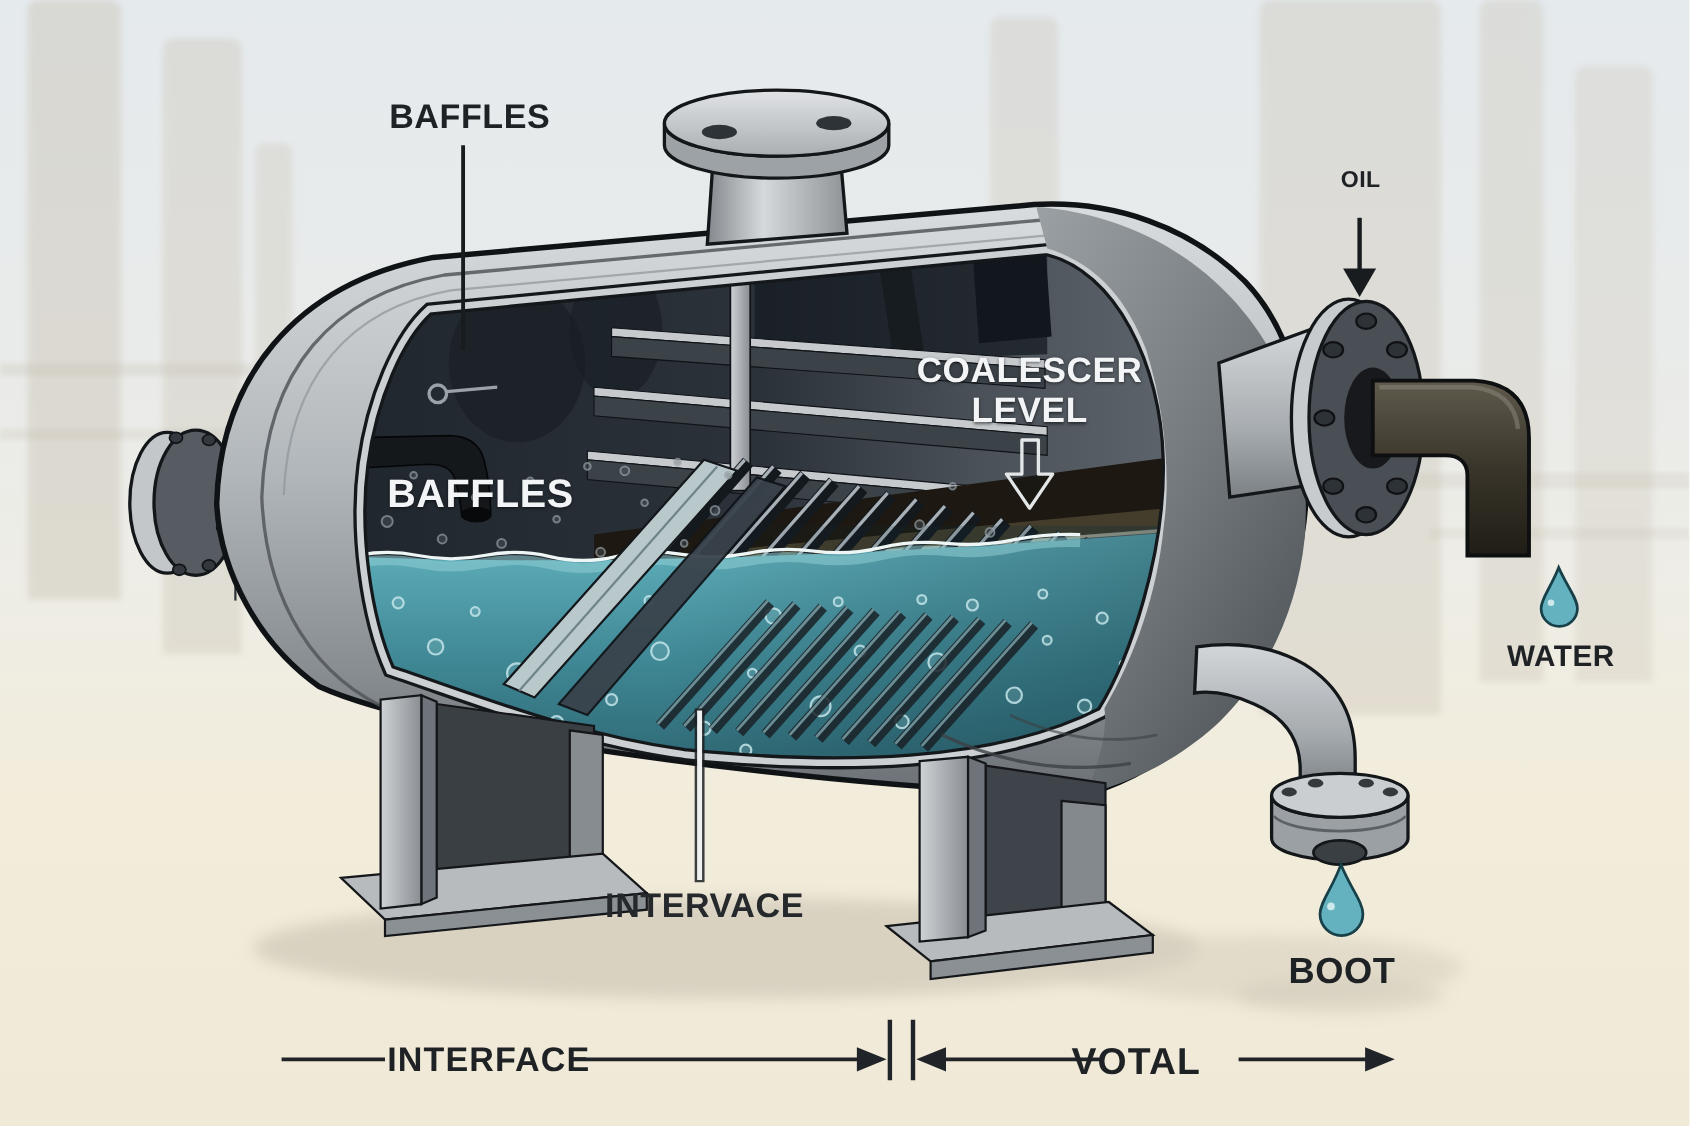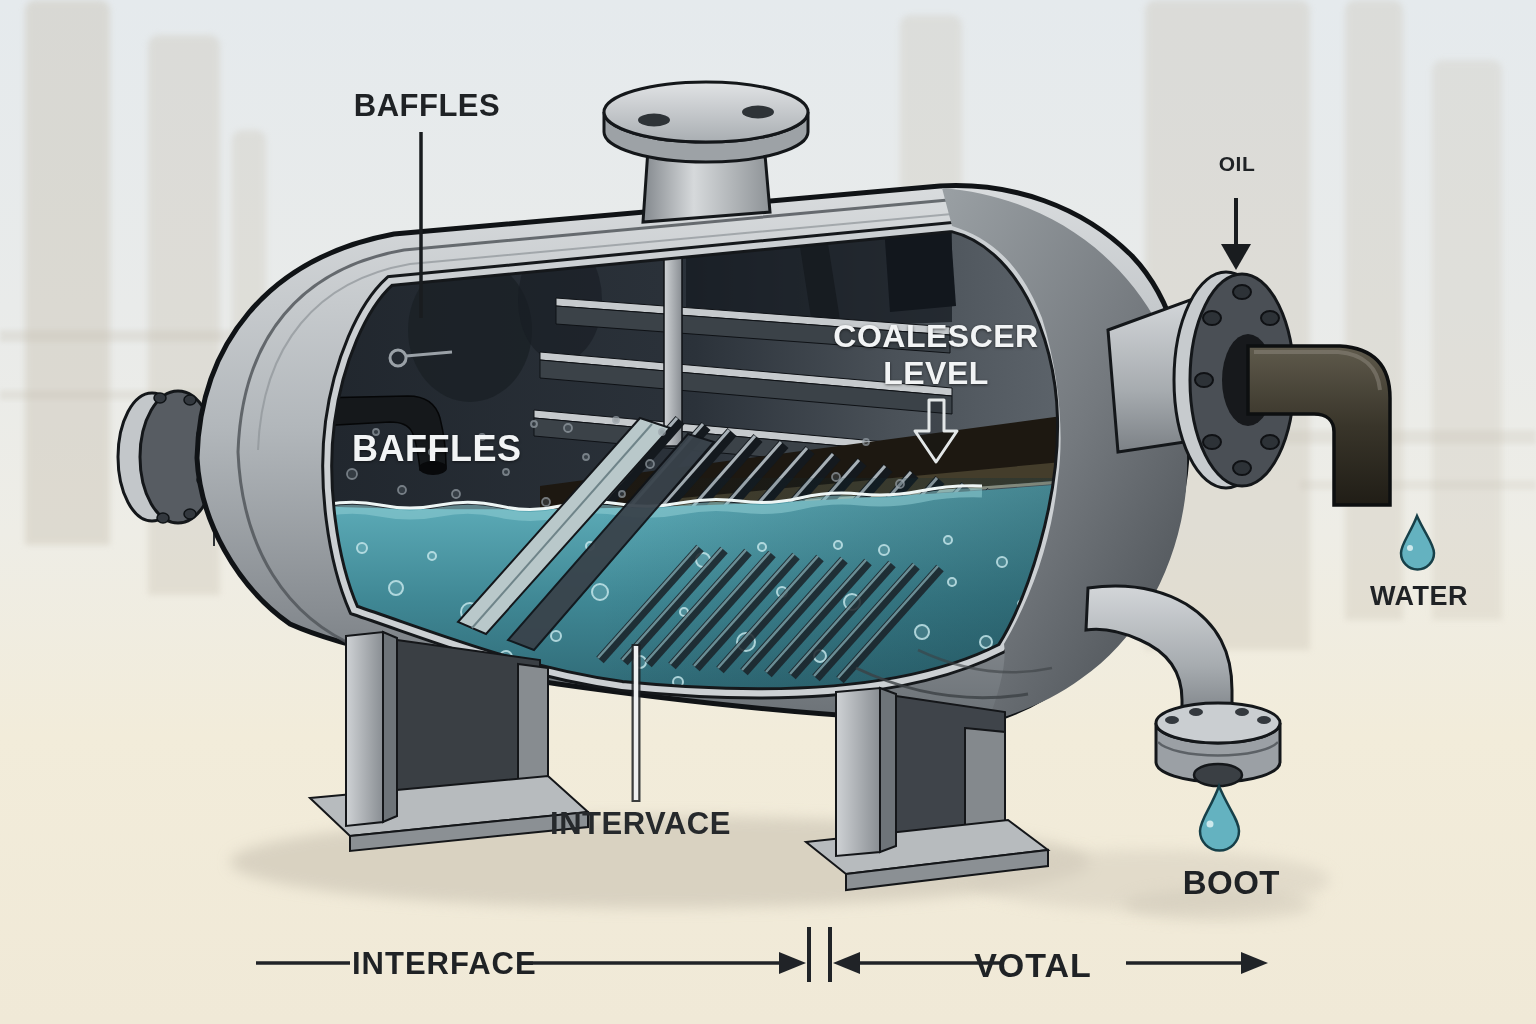--- a/index.html
+++ b/index.html
@@ -386,21 +386,21 @@
 
   <div class="lbl light two" style="left:820px;top:318px;width:232px;font-size:32px;">
     <span>COALESCER</span><br>
     <span>LEVEL</span>
   </div>
 
   <div class="lbl" style="left:1177px;top:152px;width:120px;font-size:21px;">OIL</div>
 
   <div class="lbl" style="left:1352px;top:581px;width:134px;font-size:27px;">WATER</div>
 
-  <div class="lbl" style="left:1160px;top:864px;width:120px;font-size:33px;text-align:right;">BOOT</div>
+  <div class="lbl" style="left:1160px;top:864px;width:120px;font-size:33px;">BOOT</div>
 
   <div class="lbl two" style="left:498px;top:806px;width:285px;font-size:31px;color:#26292c;">
     <span>INTERVACE</span><br>
   </div>
 
   <div class="lbl" style="left:352px;top:946px;width:165px;font-size:31px;letter-spacing:1px;">INTERFACE</div>
 
   <div class="lbl" style="left:968px;top:946px;width:130px;font-size:34px;letter-spacing:1px;">VOTAL</div>
 
 </div>

